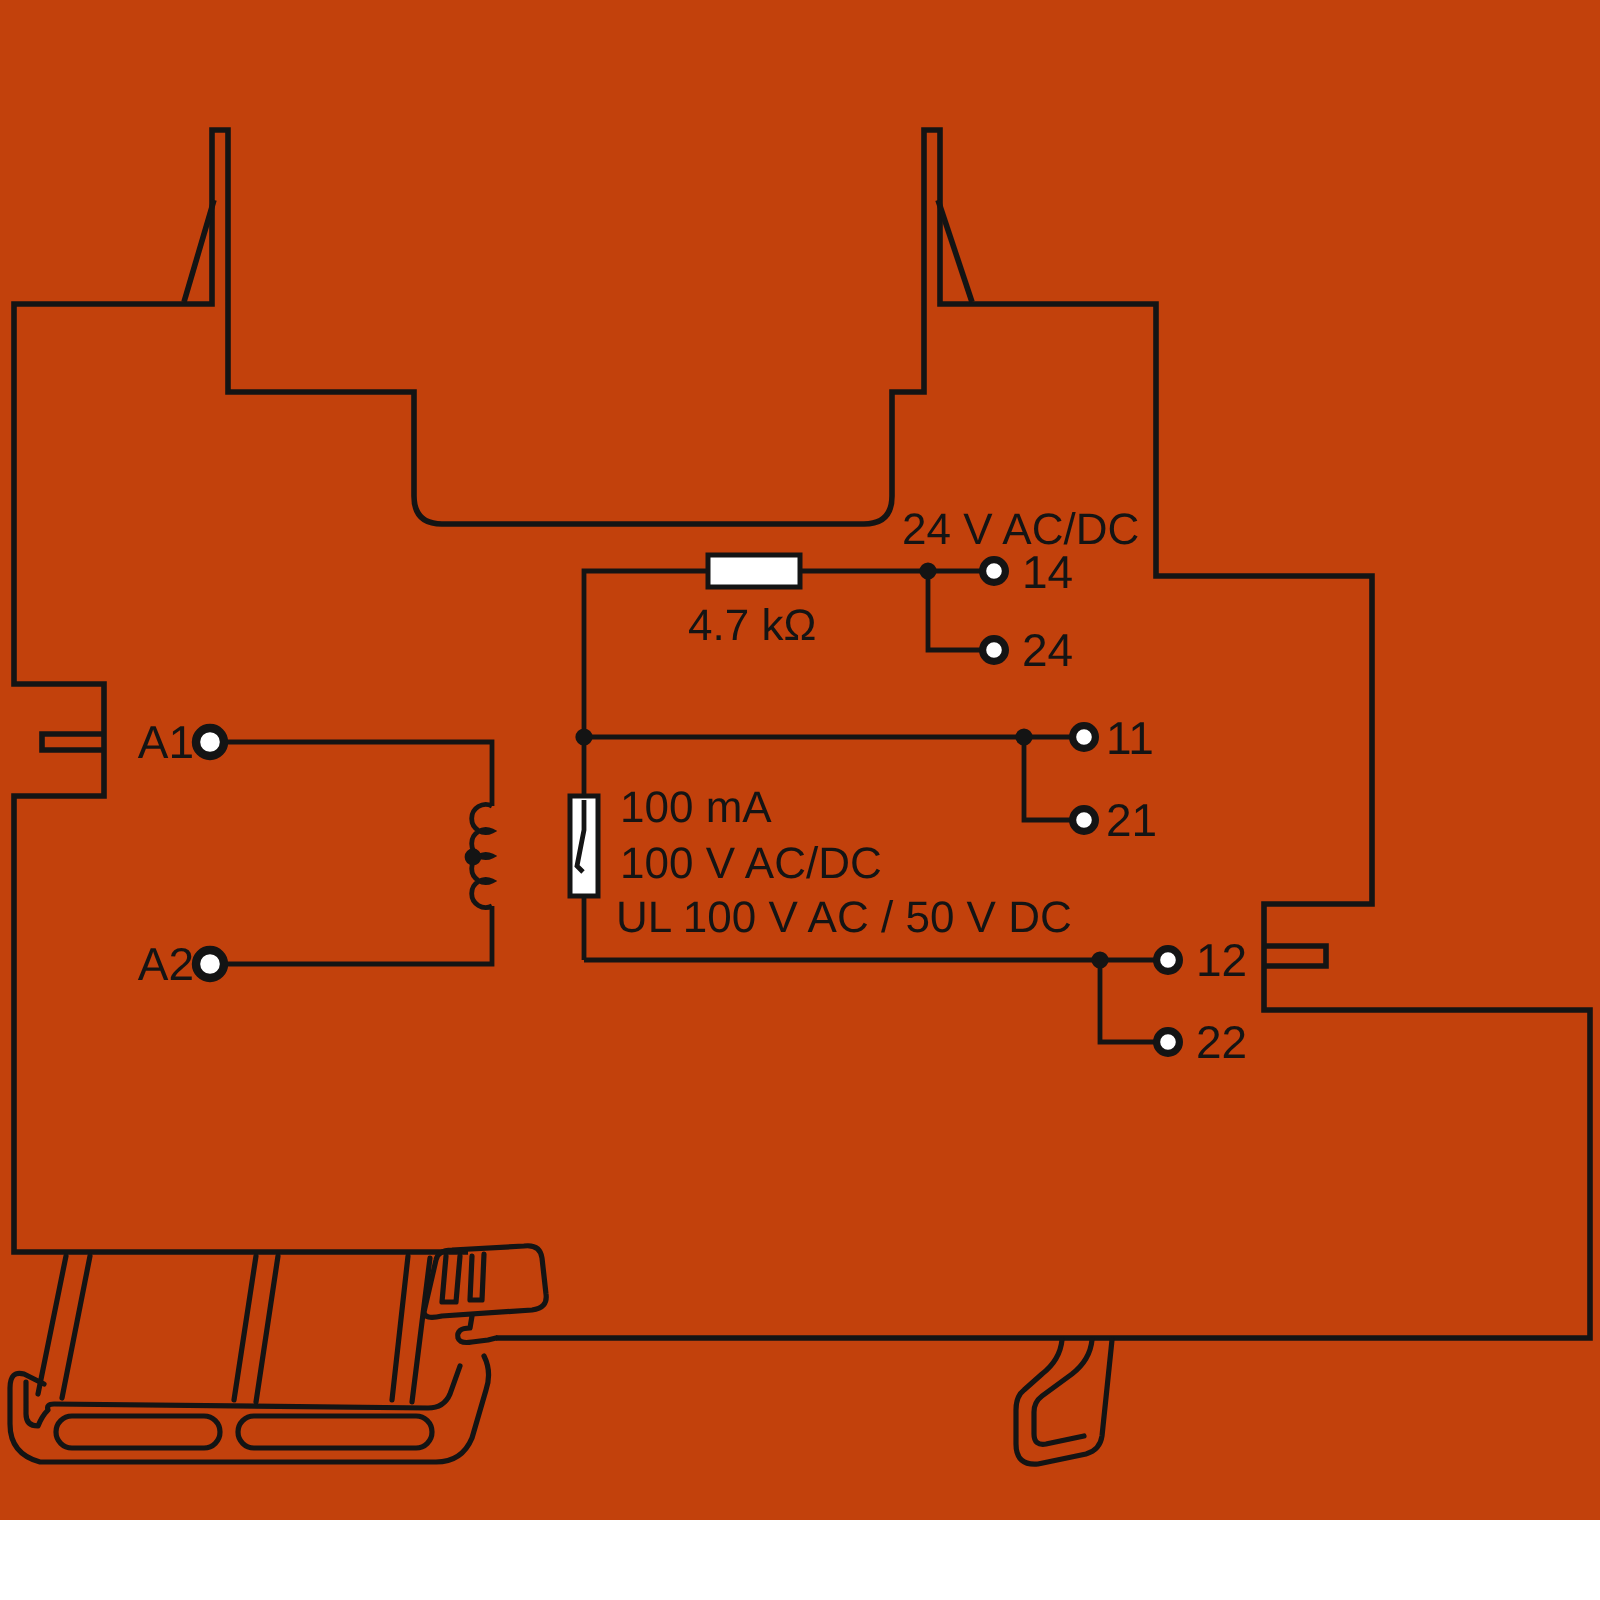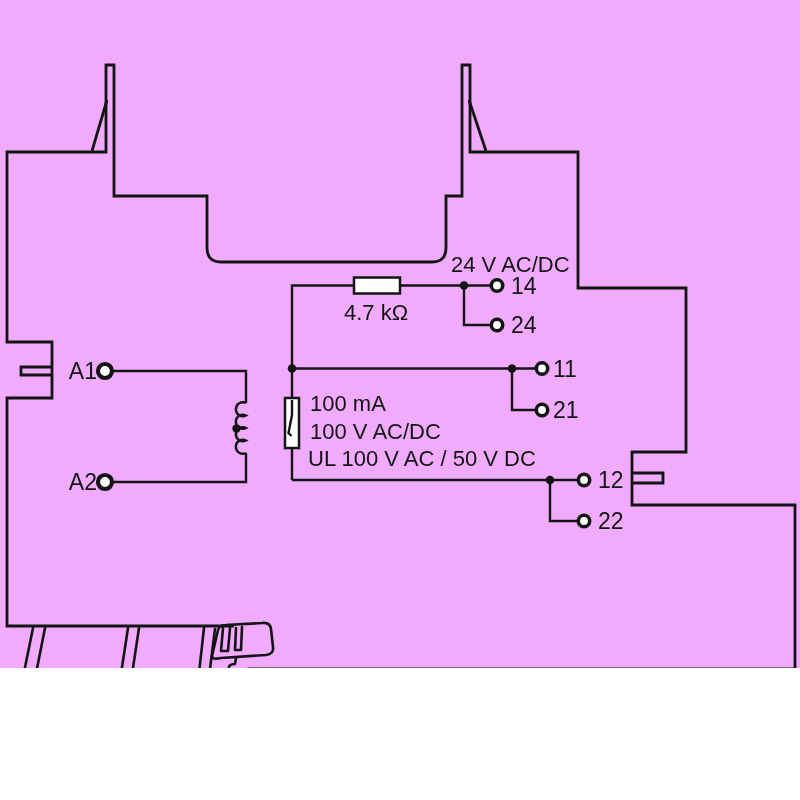--- a/index.html
+++ b/index.html
@@ -7,22 +7,22 @@
     margin:0;
     padding:0;
     background:#ffffff;
     width:800px;
     height:800px;
     font-family:"Liberation Sans", sans-serif;
   }
   .stage{
     position:relative;
     width:800px;
-    height:668px;
-    background:#f0abfc;
+    height:760px;
+    background:#c2410c;
     overflow:hidden;
   }
   svg{display:block}
   .ln{fill:none;stroke:#141414;stroke-width:2.8;stroke-linejoin:miter;stroke-linecap:butt}
   .wire{fill:none;stroke:#141414;stroke-width:2.4;stroke-linejoin:miter;stroke-linecap:butt}
   .mech{fill:none;stroke:#141414;stroke-width:2.6;stroke-linejoin:round;stroke-linecap:round}
   .sym{fill:#ffffff;stroke:#141414;stroke-width:2.5}
   .term{fill:#ffffff;stroke:#141414;stroke-width:3.6}
   .term-coil{fill:#ffffff;stroke:#141414;stroke-width:4.2}
   .dot{fill:#141414;stroke:none}

